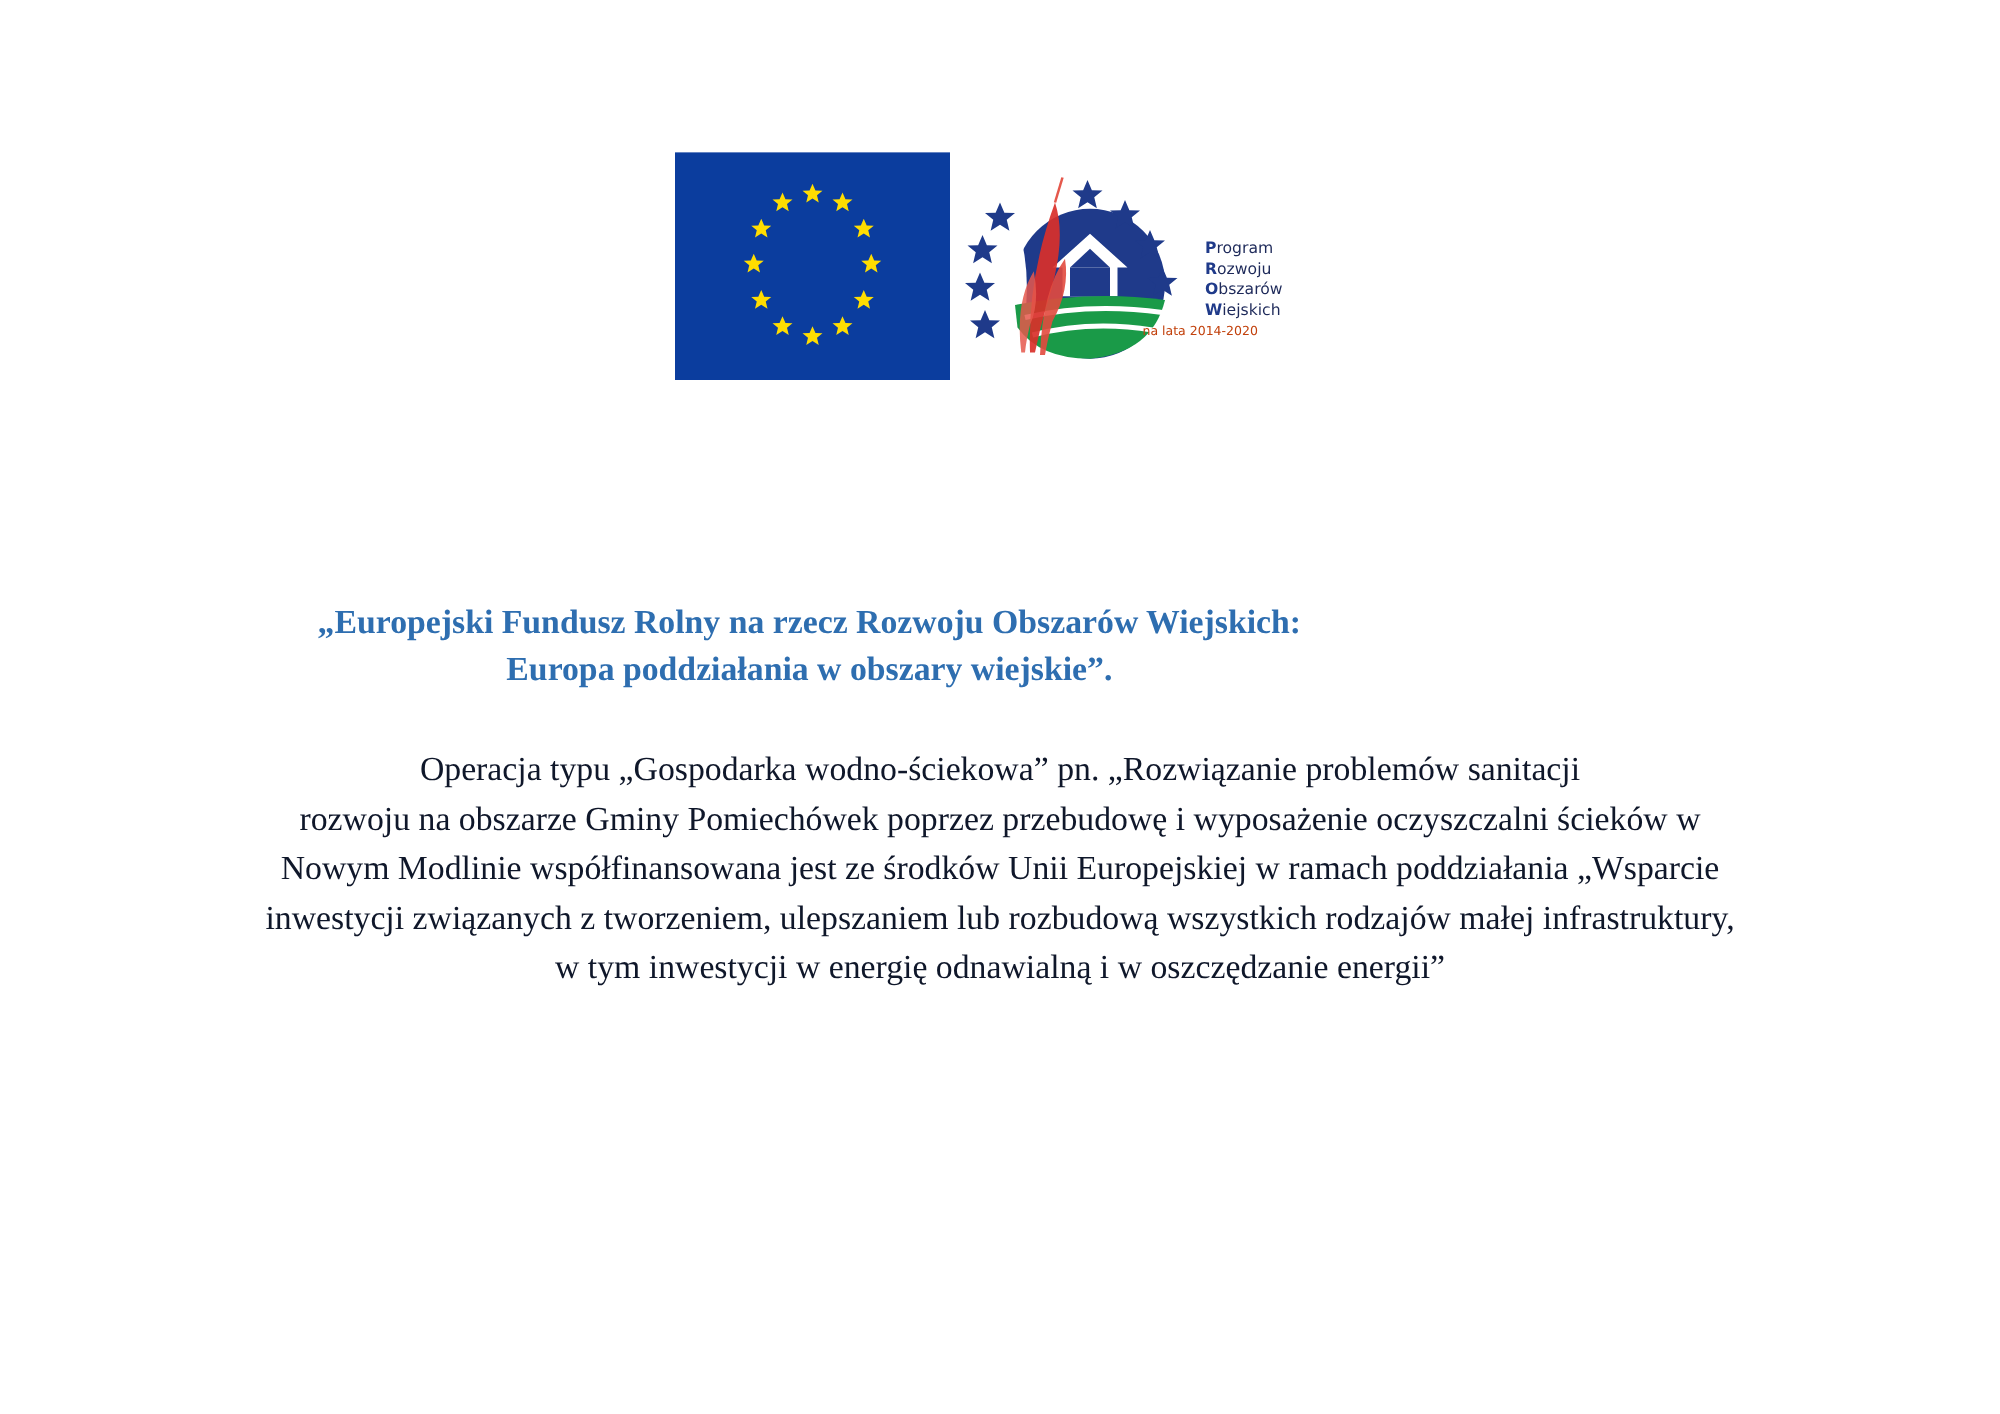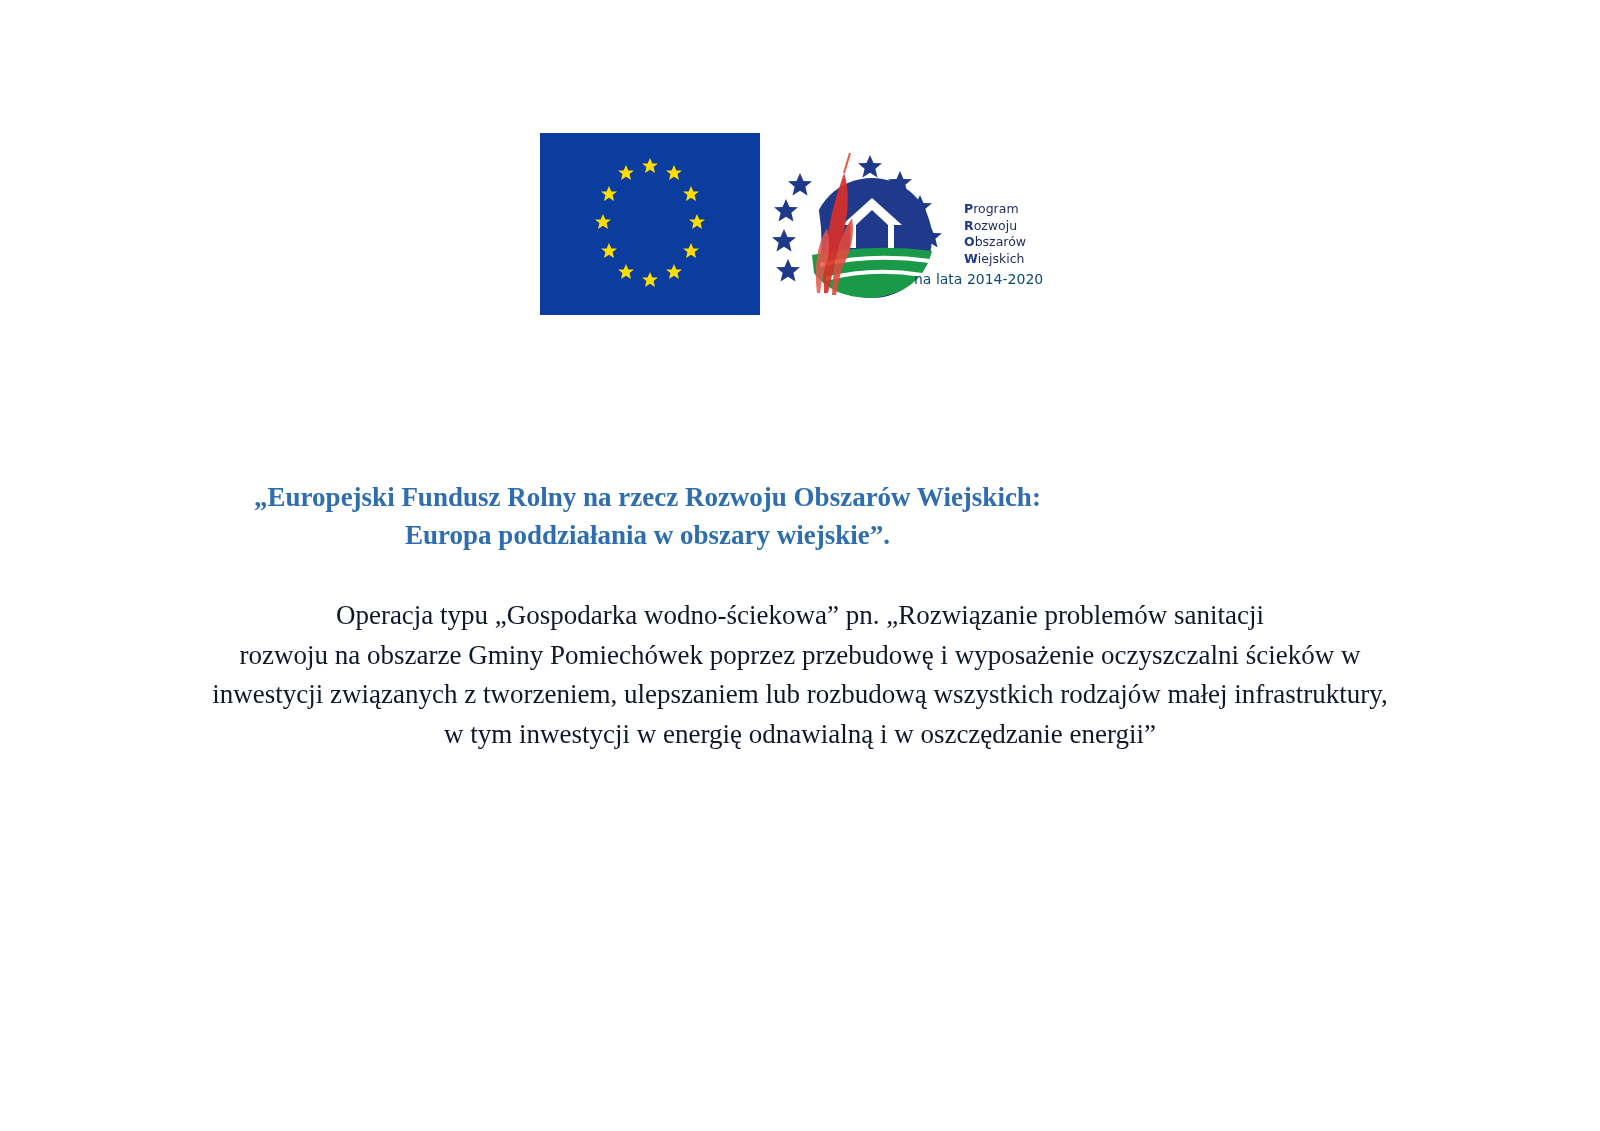--- a/index.html
+++ b/index.html
@@ -10,21 +10,21 @@
     body {
       width: 1600px;
       height: 1131px;
       position: relative;
       overflow: hidden;
       font-family: "Liberation Serif", serif;
     }
     .logos {
       position: absolute;
       left: 0;
-      top: 133px;
+      top: 122px;
       width: 1326px;
       height: 182px;
     }
     .eu-flag {
       position: absolute;
       left: 540px;
       top: 0;
       width: 220px;
       height: 182px;
       background: #0b3d9e;
@@ -46,22 +46,22 @@
       font-size: 12.5px;
       line-height: 16.5px;
       color: #1e2a5a;
     }
     .prow-text .cap { font-weight: bold; color: #1f3a8a; }
     .prow-years {
       position: absolute;
       left: 914px;
       top: 138px;
       font-family: "DejaVu Sans", sans-serif;
-      font-size: 14px;
-      color: #0c4a6e;
+      font-size: 10px;
+      color: #c2410c;
       white-space: nowrap;
     }
     .headline {
       position: absolute;
       left: 0;
       top: 478px;
       width: 1295px;
       text-align: center;
       font-family: "Liberation Serif", serif;
       font-weight: bold;
@@ -151,15 +151,16 @@
 </div>
 
 <div class="headline">
   <span class="line">„Europejski Fundusz Rolny na rzecz Rozwoju Obszarów Wiejskich:</span>
   <span class="line">Europa poddziałania w obszary wiejskie”.</span>
 </div>
 
 <div class="body-text">
   <span class="line">Operacja typu „Gospodarka wodno-ściekowa” pn. „Rozwiązanie problemów sanitacji</span>
   <span class="line">rozwoju na obszarze Gminy Pomiechówek poprzez przebudowę i wyposażenie oczyszczalni ścieków w</span>
+  <span class="line">Nowym Modlinie współfinansowana jest ze środków Unii Europejskiej w ramach poddziałania „Wsparcie</span>
   <span class="line">inwestycji związanych z tworzeniem, ulepszaniem lub rozbudową wszystkich rodzajów małej infrastruktury,</span>
   <span class="line">w tym inwestycji w energię odnawialną i w oszczędzanie energii”</span>
 </div>
 
 </body></html>

